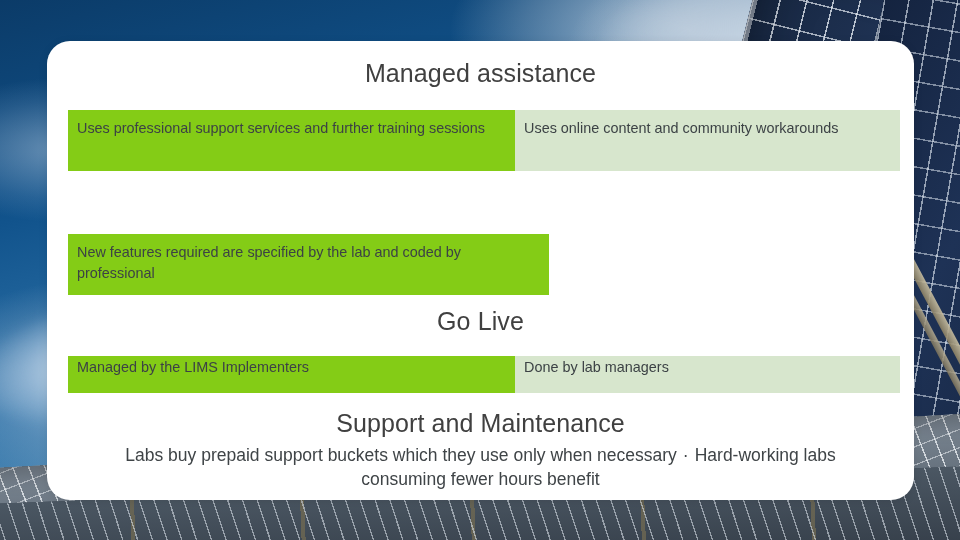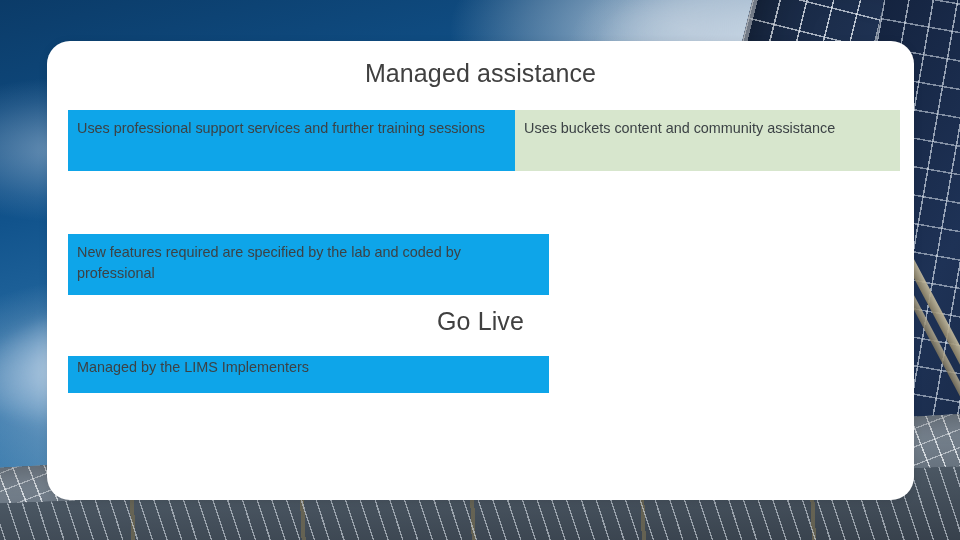--- a/index.html
+++ b/index.html
@@ -161,21 +161,21 @@
 
   .band {
     box-sizing: border-box;
     padding: 8px 9px 8px 9px;
     color: #3c4245;
     font-family: "Liberation Sans", sans-serif;
     font-size: 14.4px;
     line-height: 21px;
     font-weight: 400;
   }
-  .band.left  { width: 481px; margin-left: 21px;  background: #0ea5e9; }
+  .band.left  { width: 481px; margin-left: 21px;  background: #84cc16; }
   .band.right { width: 414px; margin-right: 14px; background: #d7e6cd; }
 
   .band.two-line { height: 61px; }
   .band.one-line { height: 37px; padding-top: 1px; }
 
   .sub-text {
     text-align: center;
     color: #3f4447;
     font-family: "Liberation Sans", sans-serif;
     font-size: 17.5px;
@@ -200,29 +200,34 @@
   <div class="panels-bottom"></div>
   <div class="panels-bottom-2"></div>
 
   <div id="card">
 
     <div class="section" style="top:17px;">
       <div class="heading">Managed assistance</div>
     </div>
     <div class="row" style="top:69px;">
       <div class="band left two-line">Uses professional support services and further training sessions</div>
-      <div class="band right two-line">Uses buckets content and community assistance</div>
+      <div class="band right two-line">Uses online content and community workarounds</div>
     </div>
 
     <div class="row" style="top:193px;">
       <div class="band left two-line">New features required are specified by the lab and coded by professional</div>
     </div>
 
     <div class="section" style="top:265px;">
       <div class="heading">Go Live</div>
     </div>
     <div class="row" style="top:315px;">
       <div class="band left one-line">Managed by the LIMS Implementers</div>
-    </div>
-
+      <div class="band right one-line">Done by lab managers</div>
+    </div>
+
+    <div class="section" style="top:367px;">
+      <div class="heading">Support and Maintenance</div>
+      <div class="sub-text" style="margin-top:5px;"><span>Labs buy prepaid support buckets which they use only when necessary</span><span class="sep">·</span><span>Hard-working labs consuming fewer hours benefit</span></div>
+    </div>
 
   </div>
 </div>
 
 </body></html>

